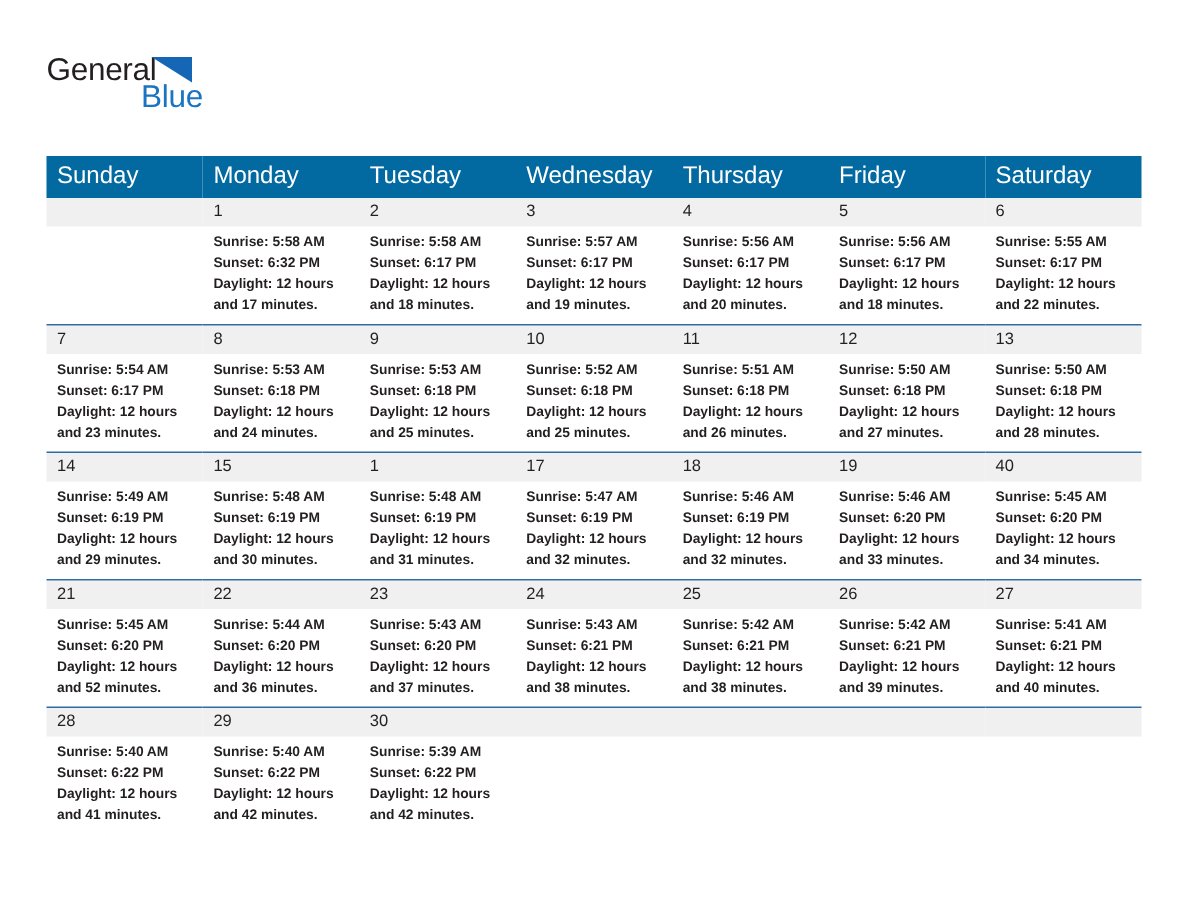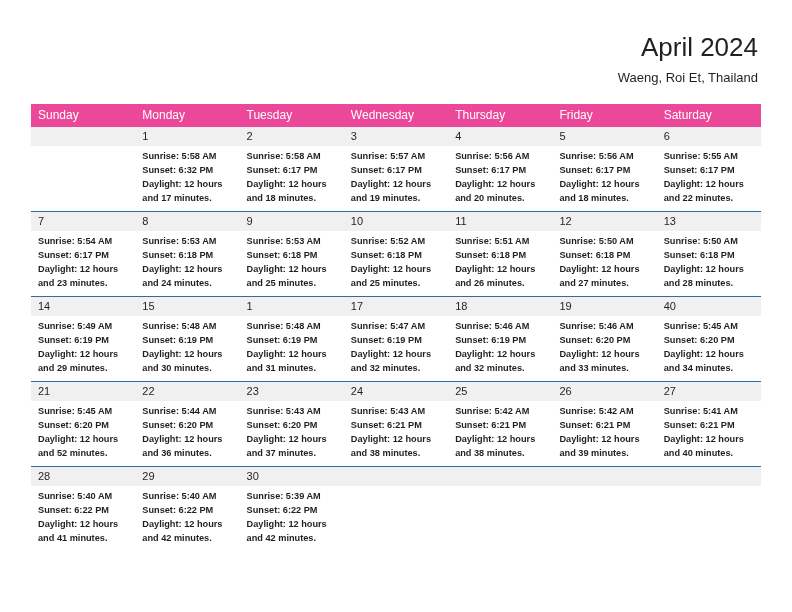--- a/index.html
+++ b/index.html
@@ -89,23 +89,23 @@
   
   .calendar {
     position: absolute;
     left: 31px;
     top: 104px;
     width: 730px;
     border-collapse: collapse;
     table-layout: fixed;
   }
   .calendar th {
-    background: #ec4899;
+    background: #0369a1;
     color: #ffffff;
-    font-size: 12px;
+    font-size: 16px;
     font-weight: normal;
     text-align: left;
     padding: 5px 0 5px 7px;
     height: 11px;
     line-height: 1.1;
   }
   .calendar td {
     vertical-align: top;
     padding: 0;
     width: 104.28px;
@@ -145,25 +145,26 @@
     white-space: nowrap;
   }
 </style>
 </head>
 <body>
 
 <div class="page">
 
   <div class="header">
 
-
-    <div class="title-block">
-      <div class="month-title">April 2024</div>
-      <div class="location-title">Waeng, Roi Et, Thailand</div>
+    <div class="logo">
+      <span class="logo-general">General</span>
+      <span class="logo-triangle"></span>
+      <span class="logo-blue">Blue</span>
     </div>
+
 
   </div>
 
   <table class="calendar">
     <thead>
       <tr>
         <th>Sunday</th>
         <th>Monday</th>
         <th>Tuesday</th>
         <th>Wednesday</th>

